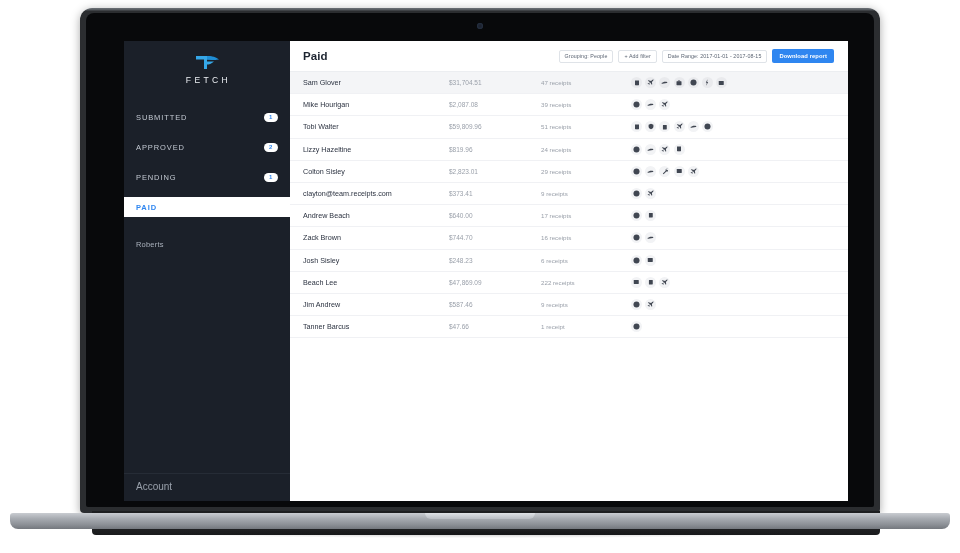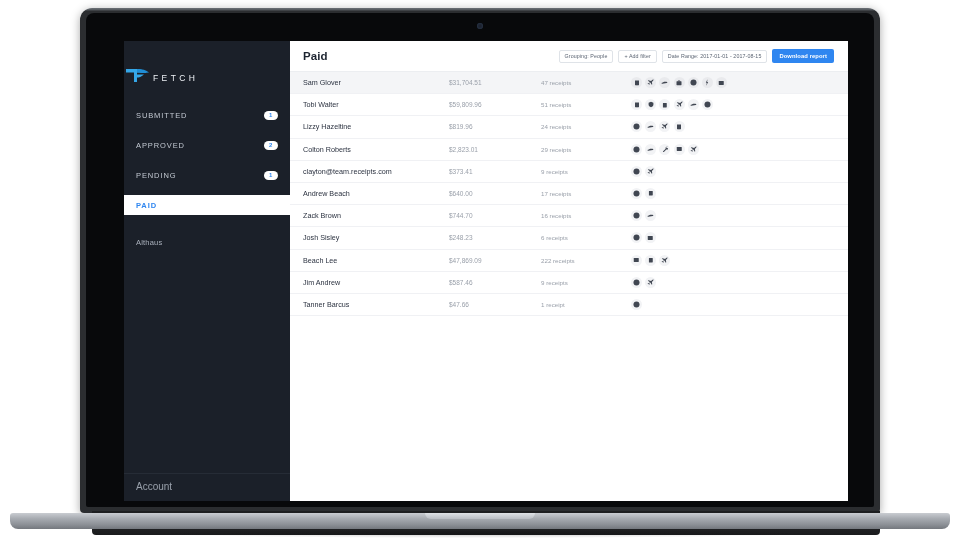--- a/index.html
+++ b/index.html
@@ -116,22 +116,23 @@
   
   .sidebar {
     width: 166px;
     background: #1b2029;
     display: flex;
     flex-direction: column;
     flex: 0 0 166px;
     position: relative;
   }
   .brand {
-    padding: 26px 0 12px 0;
-    display: flex;
+    padding: 13px 0 12px 0;
+    display: flex;
+    flex-direction: column;
     align-items: center;
   }
   .brand-mark { width: 26px; height: 16px; display:block; }
   .brand-name {
     margin-top: 5px;
     color: #eef1f5;
     font-size: 8.5px;
     letter-spacing: 3.4px;
     font-weight: 400;
     padding-left: 3px;
@@ -330,21 +331,21 @@
                 <span class="badge">1</span>
               </div>
 
               <div class="nav-item active">
                 <span class="nav-label">PAID</span>
               </div>
 
               <div class="nav-sep"></div>
 
               <div class="nav-item plain">
-                <span class="nav-label">Althaus</span>
+                <span class="nav-label">Roberts</span>
               </div>
 
             </nav>
 
             <div class="sidebar-footer">
               <span>Account</span>
             </div>
 
           </aside>
 
@@ -403,20 +404,44 @@
                       <svg width="6.5" height="6" viewBox="0 0 12 12">
                         <rect x="1" y="2.2" width="10" height="7.6" rx="0.7"></rect>
                         <rect x="2.2" y="3.4" width="3" height="2.4" fill="#fff"></rect>
                         <rect x="6.6" y="3.4" width="3.2" height="1" fill="#fff"></rect>
                         <rect x="2.2" y="7" width="7.6" height="1.5" fill="#fff"></rect>
                       </svg>
                     </span>
                   </div>
                 </div>
                 <div class="row">
+                  <div class="cell-name">Mike Hourigan</div>
+                  <div class="cell-amount">$2,087.08</div>
+                  <div class="cell-receipts">39 receipts</div>
+                  <div class="cell-icons">
+                    <span class="icon-chip">
+                      <svg width="7" height="7" viewBox="0 0 12 12">
+                        <circle cx="6" cy="6" r="5.2"></circle>
+                        <rect x="5.3" y="2.5" width="1.4" height="4.6" fill="#fff"></rect>
+                        <rect x="4.4" y="7.6" width="3.2" height="1.2" fill="#fff"></rect>
+                      </svg>
+                    </span>
+                    <span class="icon-chip">
+                      <svg width="7" height="7" viewBox="0 0 12 12">
+                        <path d="M1 7.4c0-.9.9-1.3 1.8-1.6L4.6 5c.6-.3 1.1-.4 1.8-.4h2.2c1 0 2.4.6 2.4 1.5 0 .5-.4.8-1 .9L2.2 8.3C1.5 8.4 1 8 1 7.4z"></path>
+                      </svg>
+                    </span>
+                    <span class="icon-chip">
+                      <svg width="7" height="7" viewBox="0 0 12 12">
+                        <path d="M11 1c-.5-.5-1.6 0-2.6 1L7 3.6 2.4 2.3l-.9.9 3.6 2.3-1.7 1.8-1.7-.3-.6.6 1.6 1 1 1.6.6-.6-.3-1.7 1.8-1.7 2.3 3.6.9-.9L8.4 5 10 3.6C11 2.6 11.5 1.5 11 1z"></path>
+                      </svg>
+                    </span>
+                  </div>
+                </div>
+                <div class="row">
                   <div class="cell-name">Tobi Walter</div>
                   <div class="cell-amount">$59,809.96</div>
                   <div class="cell-receipts">51 receipts</div>
                   <div class="cell-icons">
                     <span class="icon-chip">
                       <svg width="6" height="6" viewBox="0 0 12 12">
                         <path d="M2 1h8v10l-1.3-1-1.3 1-1.4-1-1.3 1-1.4-1L2 11z"></path>
                       </svg>
                     </span>
                     <span class="icon-chip">
@@ -473,21 +498,21 @@
                       </svg>
                     </span>
                     <span class="icon-chip">
                       <svg width="6" height="6" viewBox="0 0 12 12">
                         <path d="M2 1h8v10l-1.3-1-1.3 1-1.4-1-1.3 1-1.4-1L2 11z"></path>
                       </svg>
                     </span>
                   </div>
                 </div>
                 <div class="row">
-                  <div class="cell-name">Colton Roberts</div>
+                  <div class="cell-name">Colton Sisley</div>
                   <div class="cell-amount">$2,823.01</div>
                   <div class="cell-receipts">29 receipts</div>
                   <div class="cell-icons">
                     <span class="icon-chip">
                       <svg width="7" height="7" viewBox="0 0 12 12">
                         <circle cx="6" cy="6" r="5.2"></circle>
                         <rect x="5.3" y="2.5" width="1.4" height="4.6" fill="#fff"></rect>
                         <rect x="4.4" y="7.6" width="3.2" height="1.2" fill="#fff"></rect>
                       </svg>
                     </span>

